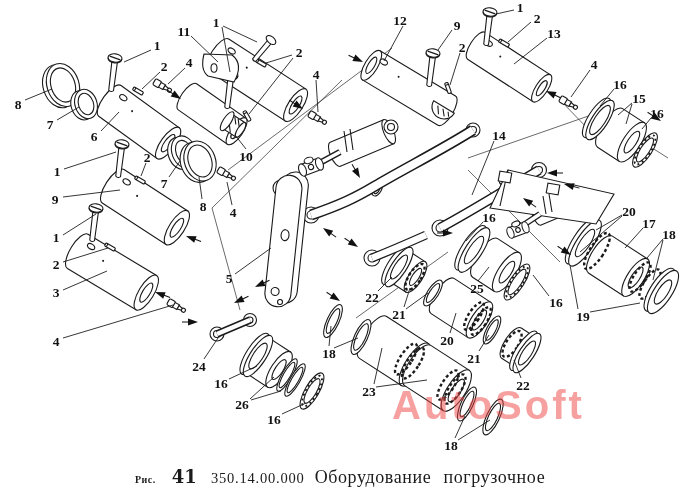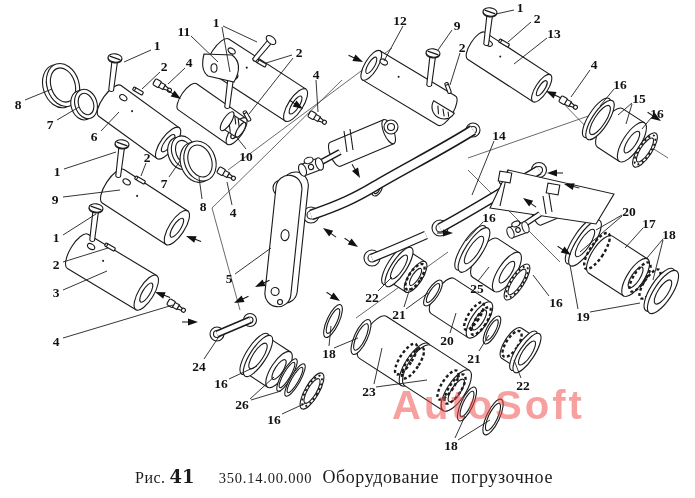--- a/index.html
+++ b/index.html
@@ -11,23 +11,23 @@
   .ln{stroke:#1a1a1a;stroke-width:1.1;fill:none;}
   .thin{stroke:#2a2a2a;stroke-width:.7;fill:none;}
   .leader{stroke:#1f1f1f;stroke-width:.9;fill:none;}
   .plabel{font-family:"Liberation Serif",serif;font-weight:bold;font-size:13.5px;
           fill:#121212;text-anchor:middle;}
   .brg{fill:none;stroke:#1a1a1a;stroke-width:2.4;stroke-dasharray:3 2.4;}
   .seal{fill:none;stroke:#1a1a1a;stroke-width:1.9;stroke-dasharray:2 3;}
   .arr{fill:#111;stroke:none;}
   #caption{position:absolute;left:135px;top:466px;display:flex;align-items:baseline;
            color:#1b1b1b;white-space:nowrap;}
-  #cap-fig{font-weight:normal;font-size:16px;letter-spacing:.5px;}
-  #cap-num{font-weight:bold;font-size:18px;margin-left:4px;font-family:"DejaVu Serif",serif;}
-  #cap-code{font-size:14.5px;margin-left:24px;letter-spacing:.8px;}
+  #cap-fig{font-weight:bold;font-size:10px;letter-spacing:.5px;}
+  #cap-num{font-weight:bold;font-size:18px;margin-left:16px;font-family:"DejaVu Serif",serif;}
+  #cap-code{font-size:14.5px;margin-left:14px;letter-spacing:.8px;}
   #cap-title{font-size:18px;margin-left:10px;letter-spacing:.6px;word-spacing:7px;}
   #watermark{position:absolute;left:392px;top:383px;font-family:"Liberation Sans",sans-serif;
              font-weight:bold;font-size:40px;color:#ef4444;opacity:.5;letter-spacing:3px;
              pointer-events:none;}
 </style>
 </head>
 <body>
 
 <div id="page">
 

